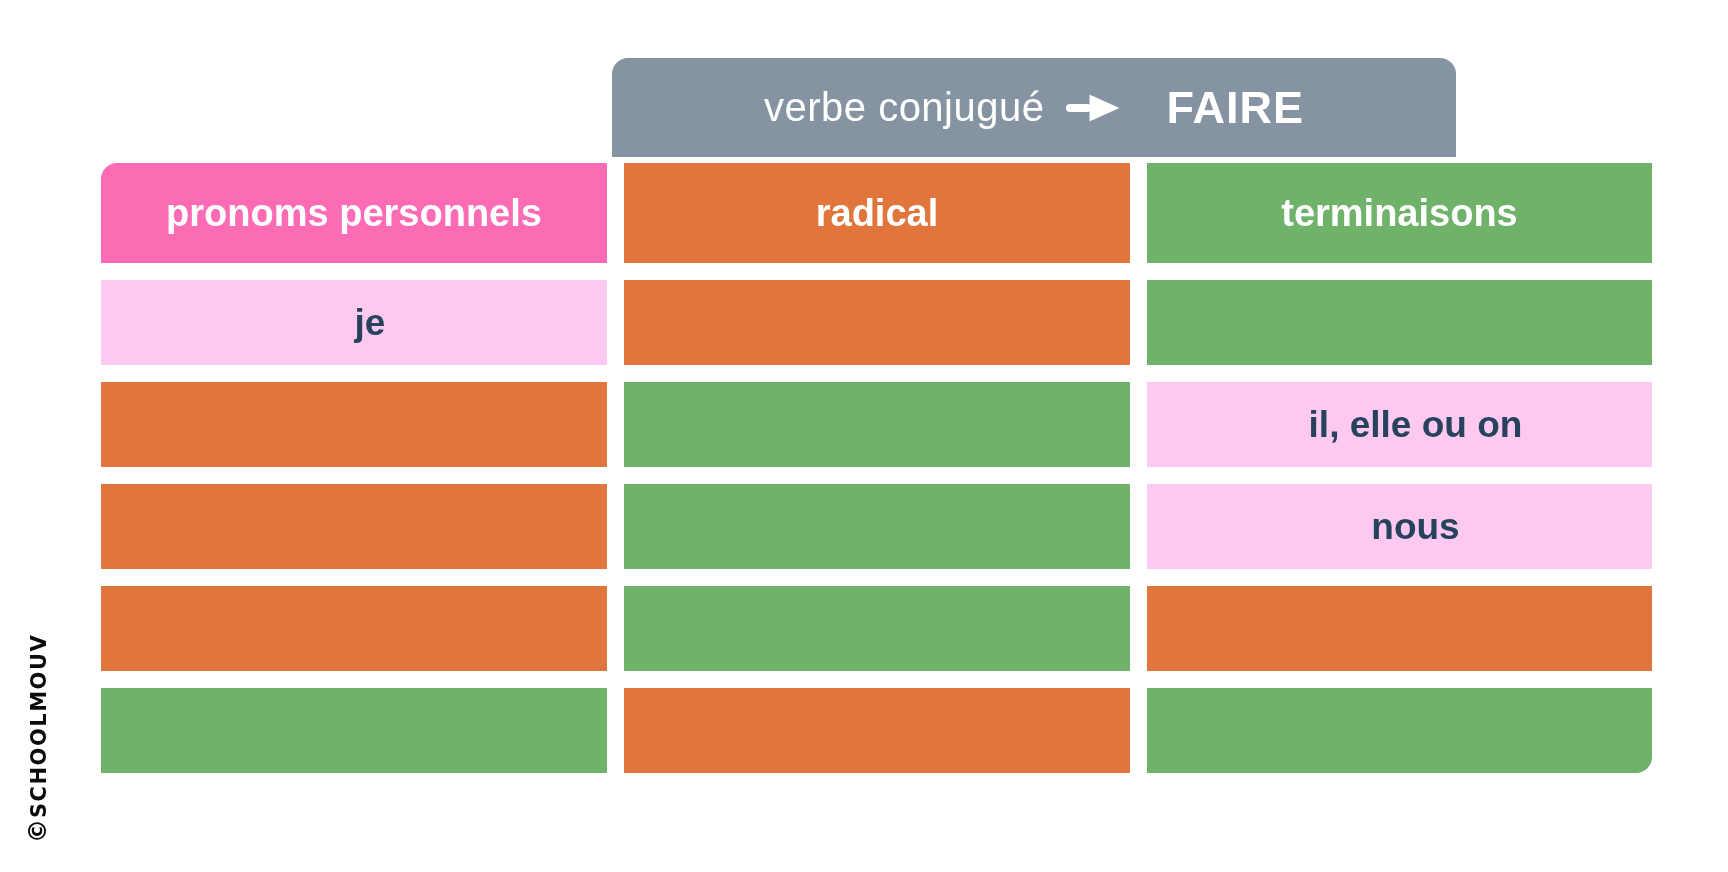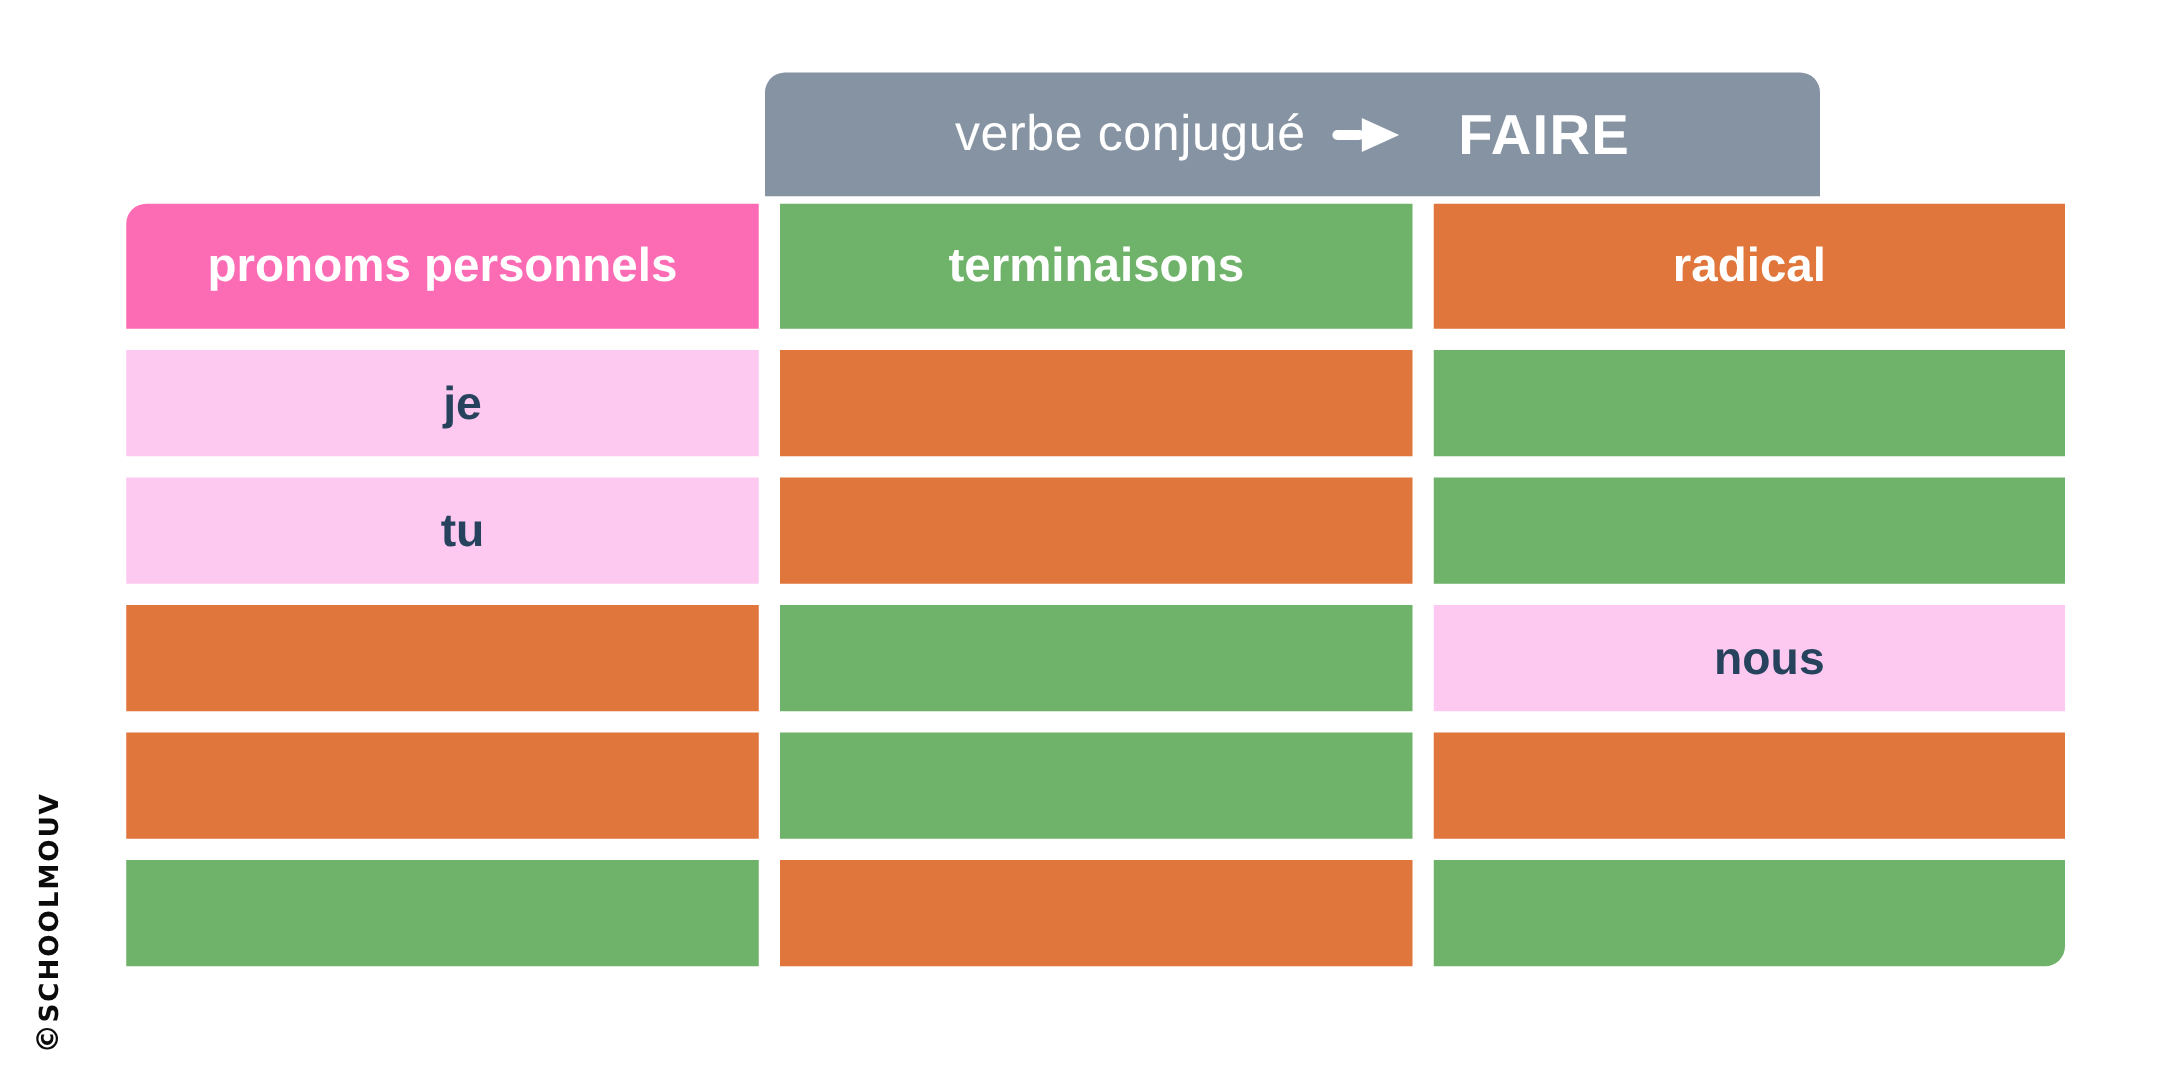--- a/index.html
+++ b/index.html
@@ -88,31 +88,31 @@
       <rect x="1" y="13.5" width="28" height="9" rx="4.5" fill="#ffffff"></rect>
       <polygon points="27,3 60,18 27,33" fill="#ffffff"></polygon>
     </svg>
   </span>
   <span class="banner-verb">FAIRE</span>
 </div>
 
 <div class="table-grid">
 
   <div class="cell hdr hdr-pronouns">pronoms personnels</div>
+  <div class="cell hdr hdr-radical">radical</div>
   <div class="cell hdr hdr-term">terminaisons</div>
-  <div class="cell hdr hdr-radical">radical</div>
 
   <div class="cell cell-pronoun">je</div>
   <div class="cell cell-radical"></div>
   <div class="cell cell-term"></div>
 
-  <div class="cell cell-pronoun">tu</div>
   <div class="cell cell-radical"></div>
   <div class="cell cell-term"></div>
 
+  <div class="cell cell-pronoun">il, elle ou on</div>
   <div class="cell cell-radical"></div>
   <div class="cell cell-term"></div>
 
   <div class="cell cell-pronoun">nous</div>
   <div class="cell cell-radical"></div>
   <div class="cell cell-term"></div>
 
   <div class="cell cell-radical"></div>
   <div class="cell cell-term"></div>
 

